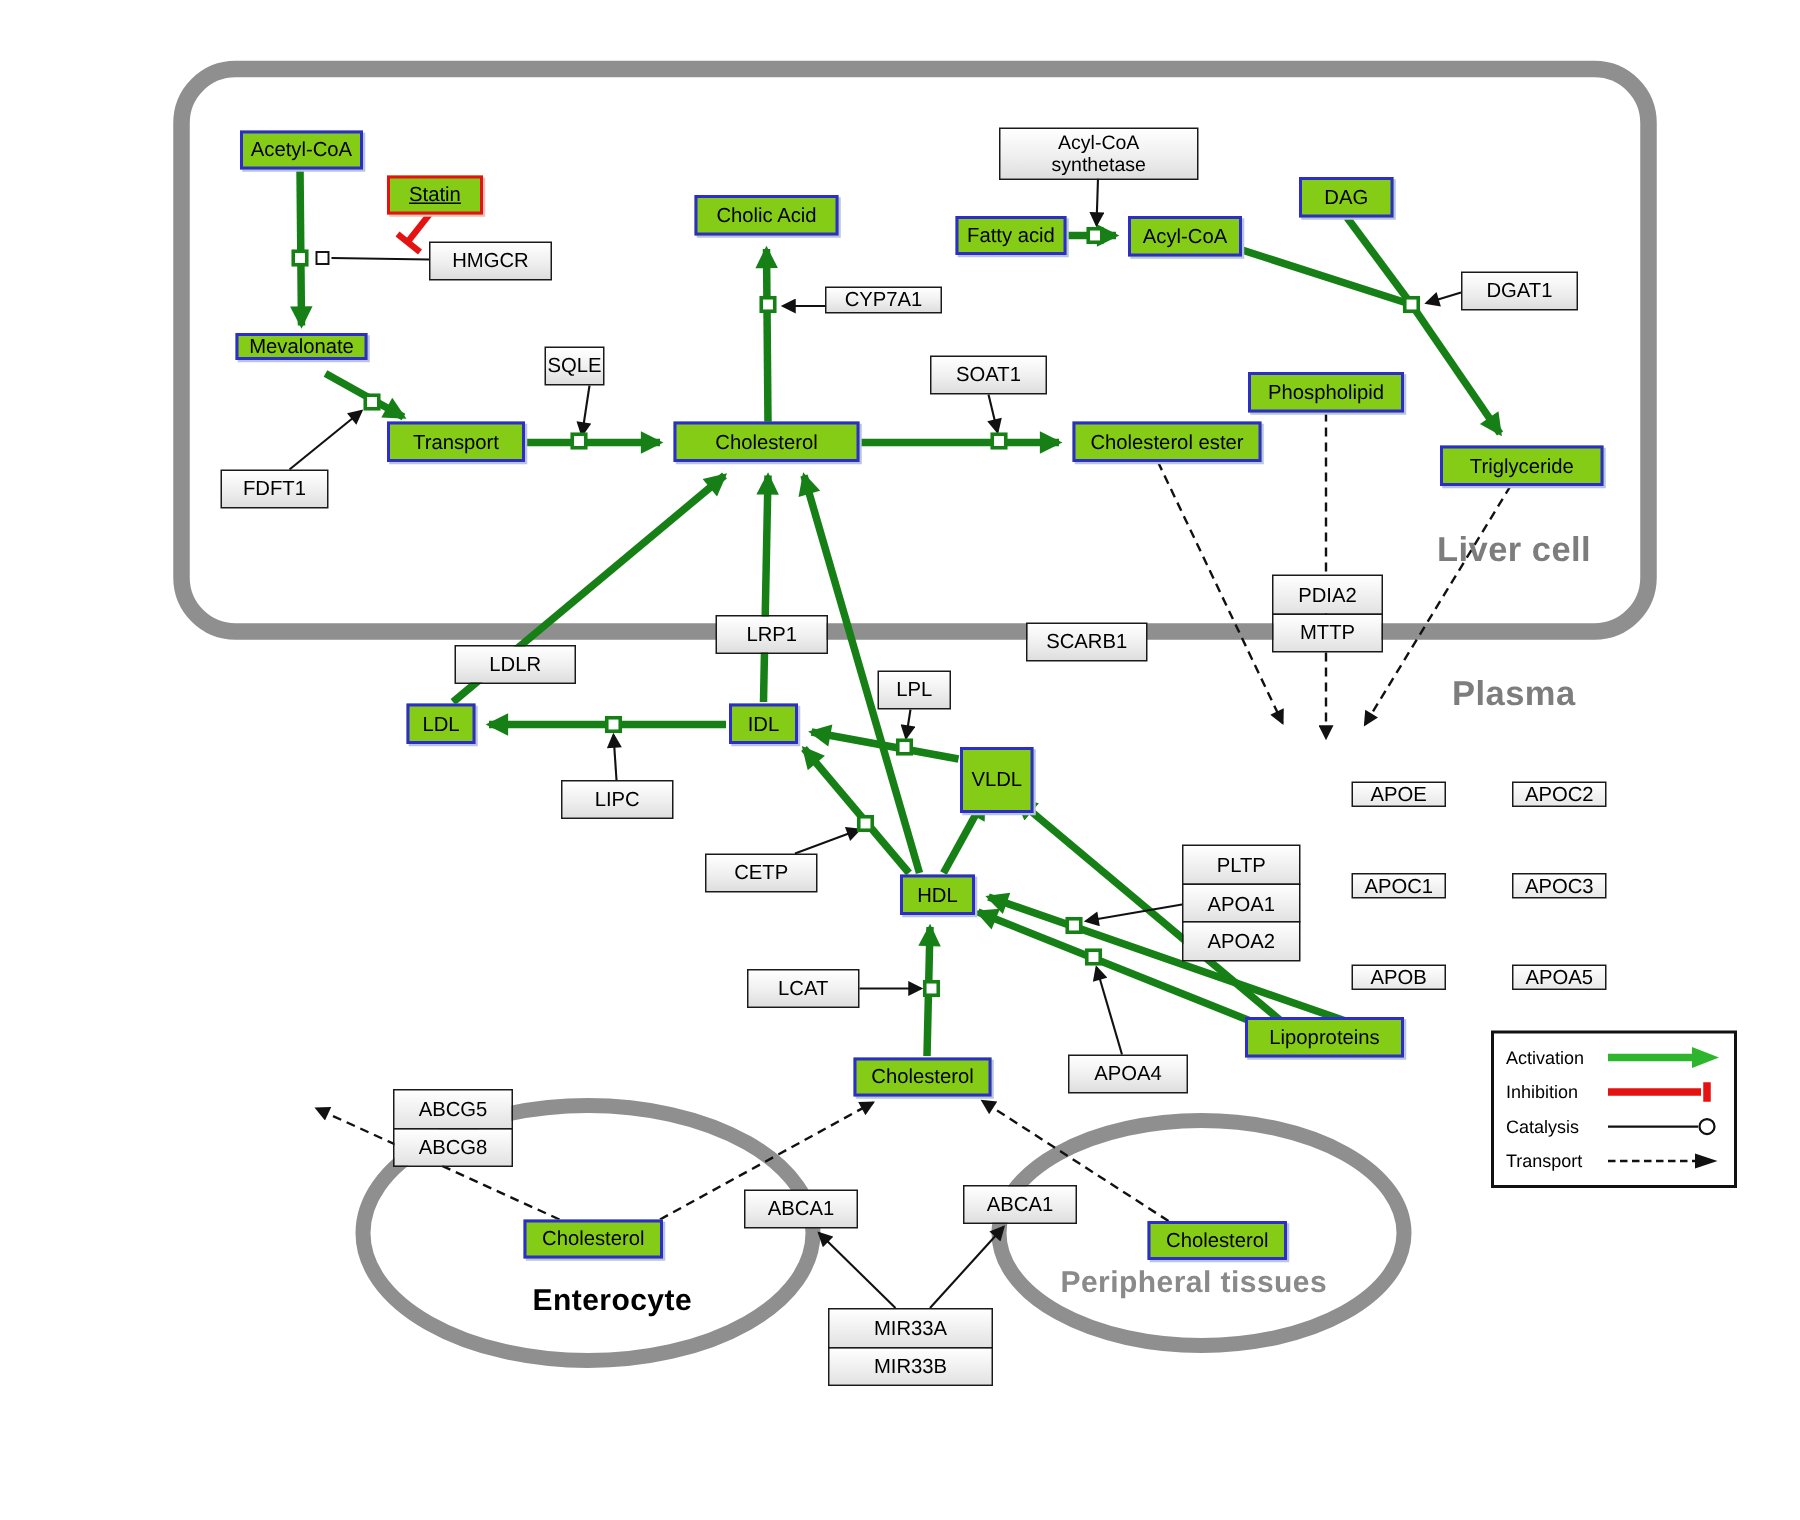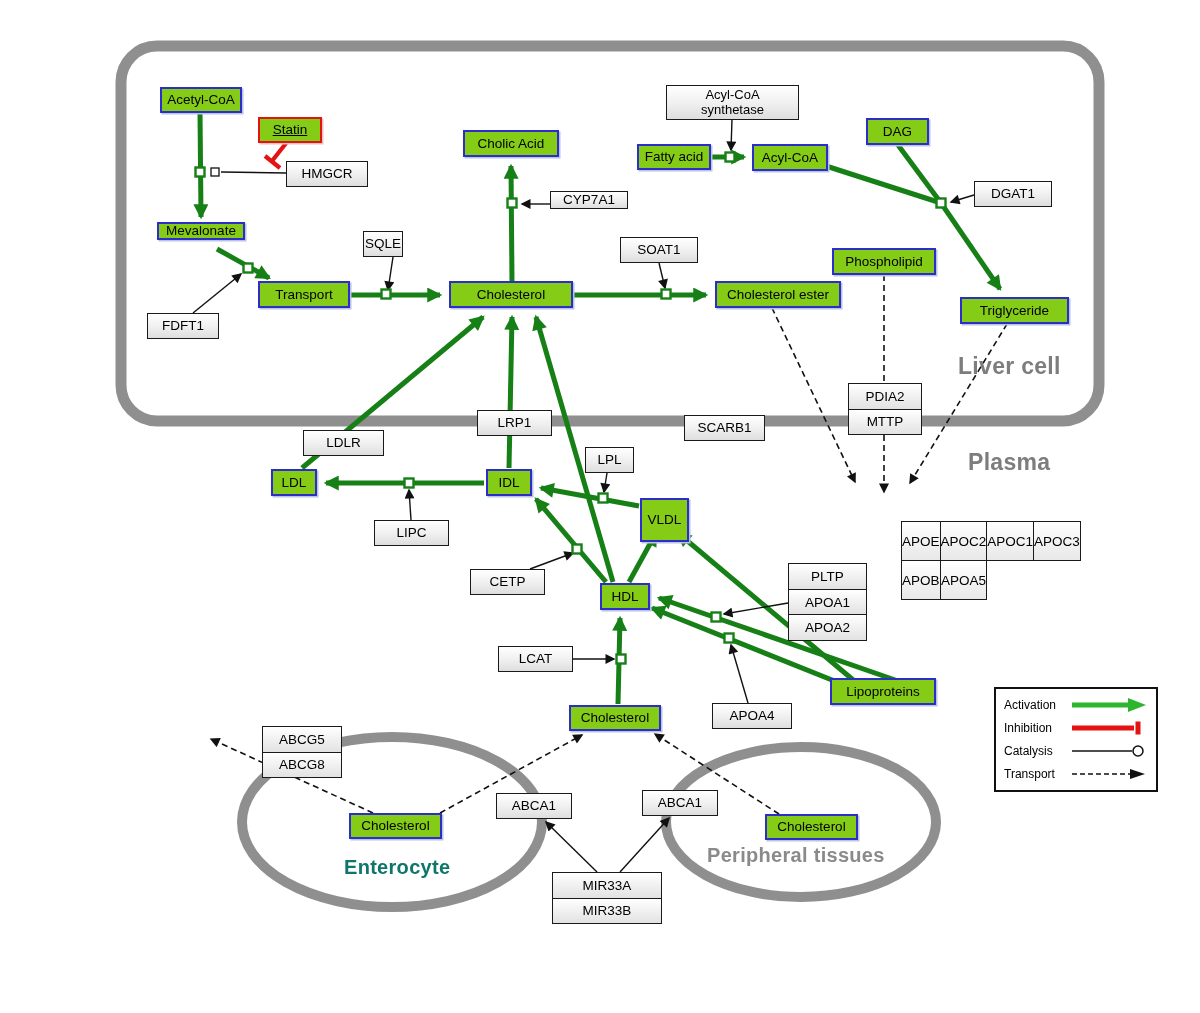--- a/index.html
+++ b/index.html
@@ -9,21 +9,21 @@
   .box { position:absolute; display:flex; align-items:center; justify-content:center;
          text-align:center; font-size:13.5px; color:#000; background:#84cc16; line-height:1.15; }
   .metab { border:2px solid #2d2dcc; box-shadow:1.5px 1.5px 0 #b9c4e0; }
   .drug  { border:2px solid #e51212; box-shadow:1.5px 1.5px 0 #e8c0c0;text-decoration:underline; }
   .enzyme { border:1px solid #1a1a1a; background:linear-gradient(#ffffff 0%, #efefef 55%, #dedede 100%); }
   .pre { white-space:pre-line; font-size:13px; }
   .stack { position:absolute; display:flex; flex-direction:column; }
   .stack .cell { flex:1; display:flex; align-items:center; justify-content:center; font-size:13.5px;
                  border:1px solid #1a1a1a; background:linear-gradient(#fff,#e2e2e2); margin-top:-1px; }
   .stack .cell:first-child { margin-top:0; }
-  .grid2 { position:absolute; display:grid; grid-template-columns:1fr 1fr 1fr 1fr; }
+  .grid2 { position:absolute; display:grid; grid-template-columns:1fr 1fr;gap:45px; }
   .grid2 .cell { display:flex; align-items:center; justify-content:center; font-size:13.5px;
                  border:1px solid #1a1a1a; background:linear-gradient(#fff,#e8e8e8); margin-left:-1px; margin-top:-1px; }
   .comp-label { position:absolute; font-weight:bold; color:#7d7d7d; letter-spacing:.3px; }
   .legend { position:absolute; left:994px; top:687px; width:164px; height:105px;
             border:2px solid #111; background:#fff; display:flex; flex-direction:column;
             justify-content:space-around; padding:5px 8px; }
   .legend .row { display:flex; align-items:center; justify-content:space-between; }
   .legend .row span { font-size:12px; color:#000; }
 </style>
 </head>
@@ -188,21 +188,21 @@
   <div class="box enzyme" style="left:642px;top:790px;width:76px;height:26px">ABCA1</div>
   <div class="box metab" style="left:765px;top:814px;width:93px;height:26px">Cholesterol</div>
 
   <div class="stack" style="left:552px;top:872px;width:110px;height:52px">
     <div class="cell">MIR33A</div>
     <div class="cell">MIR33B</div>
   </div>
 
   <div class="comp-label" style="left:958px;top:353px;font-size:23px">Liver cell</div>
   <div class="comp-label" style="left:968px;top:449px;font-size:23px">Plasma</div>
-  <div class="comp-label" style="left:344px;top:856px;font-size:20px;color:#0f766e">Enterocyte</div>
+  <div class="comp-label" style="left:355px;top:856px;font-size:20px;color:#000000">Enterocyte</div>
   <div class="comp-label" style="left:707px;top:844px;font-size:20px;color:#8a8a8a">Peripheral tissues</div>
 
   <div class="legend">
     <div class="row">
       <span>Activation</span>
       <svg width="78" height="16" viewBox="0 0 78 16">
         <line x1="2" y1="8" x2="58" y2="8" stroke="#2db52d" stroke-width="5"></line>
         <polygon points="58,1 76,8 58,15" fill="#2db52d"></polygon>
       </svg>
     </div>

